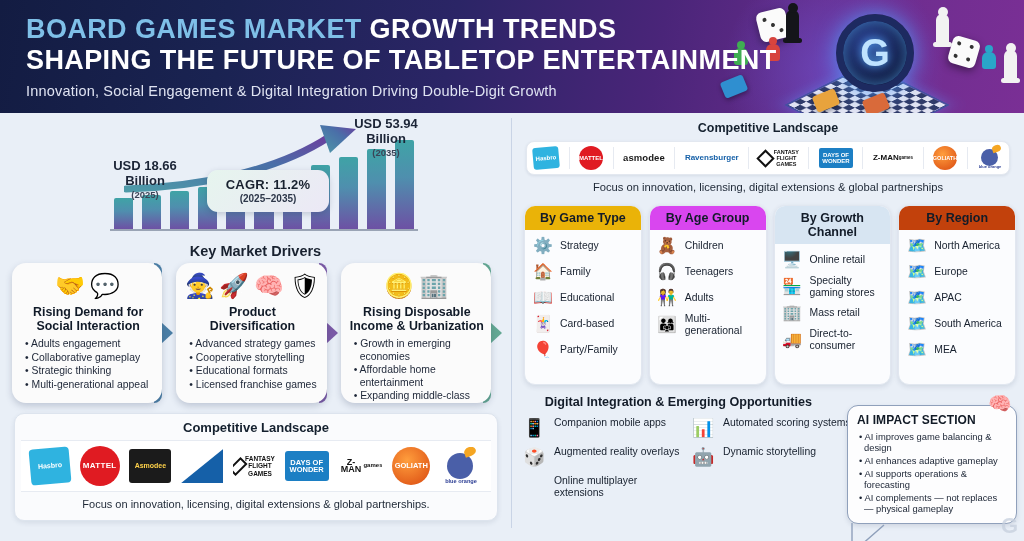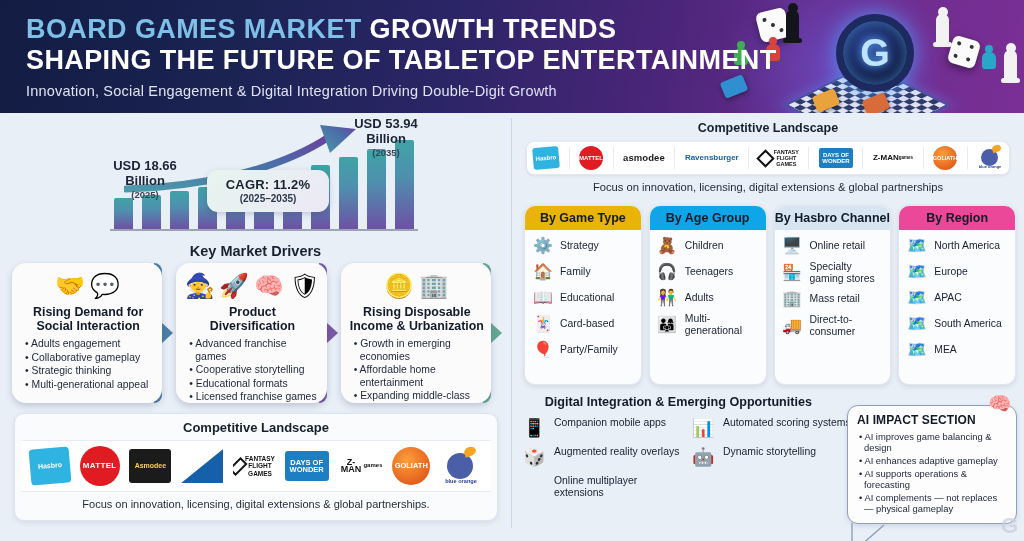--- a/index.html
+++ b/index.html
@@ -318,21 +318,21 @@
           <div class="chev" style="border-left-color:#7b5aa6"></div>
           <div class="dcard">
             <div class="d-ico">
               <span>🧙</span>
               <span>🚀</span>
               <span>🧠</span>
               <span>🛡</span>
             </div>
             <div class="d-ttl">Product Diversification</div>
             <ul class="d-list">
-              <li>Advanced franchise games</li>
+              <li>Advanced strategy games</li>
               <li>Cooperative storytelling</li>
               <li>Educational formats</li>
               <li>Licensed franchise games</li>
             </ul>
           </div>
         </div>
         <div class="dwrap">
           <div class="band" style="background:#63a893"></div>
           <div class="chev" style="border-left-color:#63a893"></div>
           <div class="dcard">
@@ -425,63 +425,63 @@
               <span class="ic">🃏</span>
               <span class="tx">Card-based</span>
             </div>
             <div class="ci">
               <span class="ic">🎈</span>
               <span class="tx">Party/Family</span>
             </div>
           </div>
         </div>
         <div class="col">
-          <div class="col-h" style="background:#0ea5e9">By Age Group</div>
+          <div class="col-h" style="background:#d946ef">By Age Group</div>
           <div class="col-b">
             <div class="ci">
               <span class="ic">🧸</span>
               <span class="tx">Children</span>
             </div>
             <div class="ci">
               <span class="ic">🎧</span>
               <span class="tx">Teenagers</span>
             </div>
             <div class="ci">
               <span class="ic">👫</span>
               <span class="tx">Adults</span>
             </div>
             <div class="ci">
               <span class="ic">👨‍👩‍👧</span>
               <span class="tx">Multi-generational</span>
             </div>
           </div>
         </div>
         <div class="col">
-          <div class="col-h" style="background:#d7e5f2">By Hasbro Channel</div>
+          <div class="col-h" style="background:#d7e5f2">By Growth Channel</div>
           <div class="col-b">
             <div class="ci">
               <span class="ic">🖥️</span>
               <span class="tx">Online retail</span>
             </div>
             <div class="ci">
               <span class="ic">🏪</span>
               <span class="tx">Specialty gaming stores</span>
             </div>
             <div class="ci">
               <span class="ic">🏢</span>
               <span class="tx">Mass retail</span>
             </div>
             <div class="ci">
               <span class="ic">🚚</span>
               <span class="tx">Direct-to-consumer</span>
             </div>
           </div>
         </div>
         <div class="col">
-          <div class="col-h" style="background:#ec4899">By Region</div>
+          <div class="col-h" style="background:#c2410c">By Region</div>
           <div class="col-b">
             <div class="ci">
               <span class="ic">🗺️</span>
               <span class="tx">North America</span>
             </div>
             <div class="ci">
               <span class="ic">🗺️</span>
               <span class="tx">Europe</span>
             </div>
             <div class="ci">

